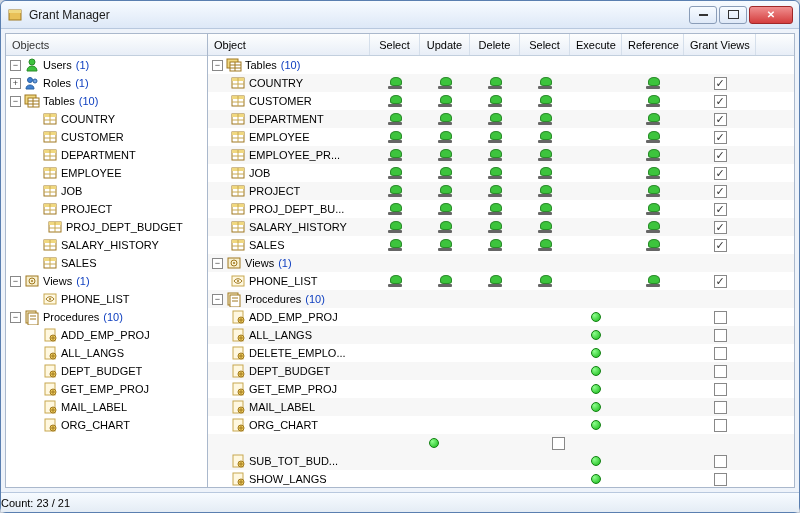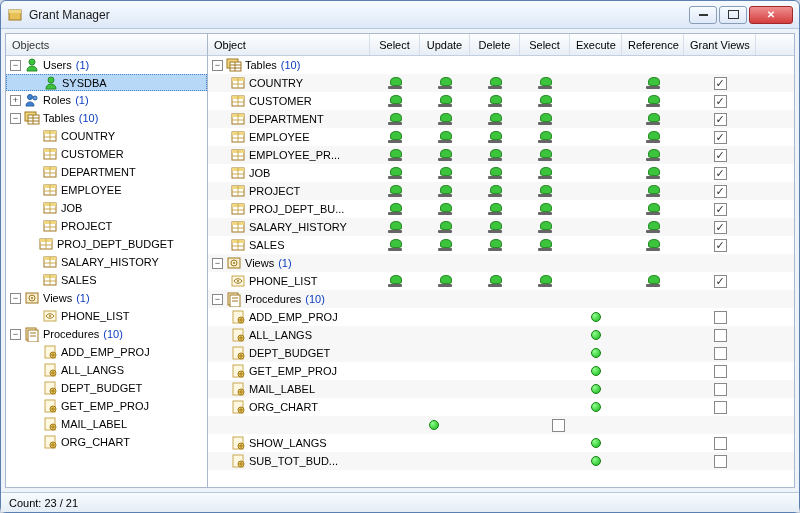--- a/index.html
+++ b/index.html
@@ -40,21 +40,21 @@
 .gc.obj { width: 162px; padding-left: 4px; }
 .gc.col { width: 50px; justify-content: center; }
 .gc.exec { width: 52px; justify-content: center; }
 .gc.ref { width: 62px; justify-content: center; }
 .gc.go { width: 72px; justify-content: center; }
 .grant-icon { width: 14px; height: 12px; position: relative; }
 .grant-icon::before { content: ""; position: absolute; top: 0; left: 2px; width: 10px; height: 7px; background: #3dc43d; border-radius: 50% 50% 30% 30%; border: 1px solid #2a8c2a; }
 .grant-icon::after { content: ""; position: absolute; bottom: 0; left: 0; width: 14px; height: 3px; background: #666; border-radius: 1px; }
 .dot-icon { width: 10px; height: 10px; border-radius: 50%; background: radial-gradient(circle at 30% 30%, #8dff8d, #18b818); border: 1px solid #0f800f; }
 .checkbox { width: 13px; height: 13px; border: 1px solid #888; background: #fff; display: inline-flex; align-items: center; justify-content: center; font-size: 11px; color: #333; }
-.statusbar { height: 20px; background: linear-gradient(#f7fbff,#e4ecf5); border-top: 1px solid #b8c8de; padding-left: 8px; display: flex; align-items: center; font-size: 11px; }
+.statusbar { height: 20px; background: linear-gradient(#f7fbff,#e4ecf5); border-top: 1px solid #b8c8de; display: flex; align-items: center; font-size: 11px; }
 .bold-cat { font-weight: normal; }
 .tree::-webkit-scrollbar, .grid::-webkit-scrollbar { width: 16px; }
 .tree::-webkit-scrollbar-track, .grid::-webkit-scrollbar-track { background: #eef3fa; }
 .tree::-webkit-scrollbar-thumb, .grid::-webkit-scrollbar-thumb { background: #c8d4e4; border: 1px solid #a8b8cc; border-radius: 2px; }
 </style>
 </head>
 <body>
 
 <div class="window">
   <div class="titlebar">
@@ -80,30 +80,20 @@
             <span class="exp">−</span>
             <span class="tree-icon">
               <svg width="16" height="16" viewBox="0 0 16 16">
                 <circle cx="8" cy="5" r="3" fill="#3dc43d" stroke="#2a8c2a"></circle>
                 <path d="M3 14c0-3 2-5 5-5s5 2 5 5z" fill="#3dc43d" stroke="#2a8c2a"></path>
               </svg>
             </span>
             <span class="tree-label bold-cat">Users</span>
             <span class="count">(1)</span>
           </div>
-          <div class="tree-row selected" style="padding-left: 22px;">
-            <span class="exp spacer"></span>
-            <span class="tree-icon">
-              <svg width="16" height="16" viewBox="0 0 16 16">
-                <circle cx="8" cy="5" r="3" fill="#3dc43d" stroke="#2a8c2a"></circle>
-                <path d="M3 14c0-3 2-5 5-5s5 2 5 5z" fill="#3dc43d" stroke="#2a8c2a"></path>
-              </svg>
-            </span>
-            <span class="tree-label">SYSDBA</span>
-          </div>
           <div class="tree-row" style="padding-left: 4px;">
             <span class="exp">+</span>
             <span class="tree-icon">
               <svg width="16" height="16" viewBox="0 0 16 16">
                 <circle cx="6" cy="5" r="2.5" fill="#4080d0" stroke="#2860a0"></circle>
                 <circle cx="11" cy="6" r="2" fill="#70a0e0" stroke="#2860a0"></circle>
                 <path d="M2 14c0-3 2-4 4-4s4 1 4 4z" fill="#4080d0" stroke="#2860a0"></path>
               </svg>
             </span>
             <span class="tree-label bold-cat">Roles</span>
@@ -188,21 +178,21 @@
             <span class="tree-icon">
               <svg width="16" height="16" viewBox="0 0 16 16">
                 <rect x="2" y="3" width="12" height="10" fill="#fff" stroke="#a07820"></rect>
                 <rect x="2" y="3" width="12" height="3" fill="#f0d880"></rect>
                 <line x1="2" y1="9" x2="14" y2="9" stroke="#c8a850"></line>
                 <line x1="8" y1="3" x2="8" y2="13" stroke="#c8a850"></line>
               </svg>
             </span>
             <span class="tree-label">PROJECT</span>
           </div>
-          <div class="tree-row" style="padding-left: 18px;">
+          <div class="tree-row" style="padding-left: 27px;">
             <span class="exp spacer"></span>
             <span class="tree-icon">
               <svg width="16" height="16" viewBox="0 0 16 16">
                 <rect x="2" y="3" width="12" height="10" fill="#fff" stroke="#a07820"></rect>
                 <rect x="2" y="3" width="12" height="3" fill="#f0d880"></rect>
                 <line x1="2" y1="9" x2="14" y2="9" stroke="#c8a850"></line>
                 <line x1="8" y1="3" x2="8" y2="13" stroke="#c8a850"></line>
               </svg>
             </span>
             <span class="tree-label">PROJ_DEPT_BUDGET</span>
@@ -816,117 +806,104 @@
             <div class="gc col"></div>
             <div class="gc col"></div>
             <div class="gc exec">
               <span class="dot-icon"></span>
             </div>
             <div class="gc ref"></div>
             <div class="gc go">
               <span class="checkbox"></span>
             </div>
           </div>
-          <div class="grid-row alt">
+          <div class="grid-row">
             <div class="gc obj">
               <span style="width:18px;display:inline-block"></span>
               <span class="tree-icon">
                 <svg width="16" height="16" viewBox="0 0 16 16">
                   <rect x="3" y="2" width="10" height="12" fill="#fff8e0" stroke="#c8a850"></rect>
                   <circle cx="11" cy="11" r="3" fill="#f0d060" stroke="#a07820"></circle>
                   <path d="M11 9v4M9 11h4" stroke="#a07820"></path>
                 </svg>
               </span>
-              <span class="tree-label">DEPT_BUDGET</span>
+              <span class="tree-label">DELETE_EMPLO...</span>
             </div>
             <div class="gc col"></div>
             <div class="gc col"></div>
             <div class="gc col"></div>
             <div class="gc col"></div>
             <div class="gc exec">
               <span class="dot-icon"></span>
             </div>
             <div class="gc ref"></div>
             <div class="gc go">
               <span class="checkbox"></span>
             </div>
           </div>
-          <div class="grid-row">
+          <div class="grid-row alt">
             <div class="gc obj">
               <span style="width:18px;display:inline-block"></span>
               <span class="tree-icon">
                 <svg width="16" height="16" viewBox="0 0 16 16">
                   <rect x="3" y="2" width="10" height="12" fill="#fff8e0" stroke="#c8a850"></rect>
                   <circle cx="11" cy="11" r="3" fill="#f0d060" stroke="#a07820"></circle>
                   <path d="M11 9v4M9 11h4" stroke="#a07820"></path>
                 </svg>
               </span>
-              <span class="tree-label">GET_EMP_PROJ</span>
+              <span class="tree-label">DEPT_BUDGET</span>
             </div>
             <div class="gc col"></div>
             <div class="gc col"></div>
             <div class="gc col"></div>
             <div class="gc col"></div>
             <div class="gc exec">
               <span class="dot-icon"></span>
             </div>
             <div class="gc ref"></div>
             <div class="gc go">
               <span class="checkbox"></span>
             </div>
           </div>
-          <div class="grid-row alt">
+          <div class="grid-row">
             <div class="gc obj">
               <span style="width:18px;display:inline-block"></span>
               <span class="tree-icon">
                 <svg width="16" height="16" viewBox="0 0 16 16">
                   <rect x="3" y="2" width="10" height="12" fill="#fff8e0" stroke="#c8a850"></rect>
                   <circle cx="11" cy="11" r="3" fill="#f0d060" stroke="#a07820"></circle>
                   <path d="M11 9v4M9 11h4" stroke="#a07820"></path>
                 </svg>
               </span>
-              <span class="tree-label">MAIL_LABEL</span>
+              <span class="tree-label">GET_EMP_PROJ</span>
             </div>
             <div class="gc col"></div>
             <div class="gc col"></div>
             <div class="gc col"></div>
             <div class="gc col"></div>
             <div class="gc exec">
               <span class="dot-icon"></span>
             </div>
             <div class="gc ref"></div>
             <div class="gc go">
               <span class="checkbox"></span>
             </div>
           </div>
-          <div class="grid-row">
+          <div class="grid-row alt">
             <div class="gc obj">
               <span style="width:18px;display:inline-block"></span>
               <span class="tree-icon">
                 <svg width="16" height="16" viewBox="0 0 16 16">
                   <rect x="3" y="2" width="10" height="12" fill="#fff8e0" stroke="#c8a850"></rect>
                   <circle cx="11" cy="11" r="3" fill="#f0d060" stroke="#a07820"></circle>
                   <path d="M11 9v4M9 11h4" stroke="#a07820"></path>
                 </svg>
               </span>
-              <span class="tree-label">ORG_CHART</span>
-            </div>
-            <div class="gc col"></div>
-            <div class="gc col"></div>
-            <div class="gc col"></div>
-            <div class="gc col"></div>
-            <div class="gc exec">
-              <span class="dot-icon"></span>
-            </div>
-            <div class="gc ref"></div>
-            <div class="gc go">
-              <span class="checkbox"></span>
-            </div>
-          </div>
-          <div class="grid-row alt">
+              <span class="tree-label">MAIL_LABEL</span>
+            </div>
             <div class="gc col"></div>
             <div class="gc col"></div>
             <div class="gc col"></div>
             <div class="gc col"></div>
             <div class="gc exec">
               <span class="dot-icon"></span>
             </div>
             <div class="gc ref"></div>
             <div class="gc go">
               <span class="checkbox"></span>
@@ -935,22 +912,35 @@
           <div class="grid-row">
             <div class="gc obj">
               <span style="width:18px;display:inline-block"></span>
               <span class="tree-icon">
                 <svg width="16" height="16" viewBox="0 0 16 16">
                   <rect x="3" y="2" width="10" height="12" fill="#fff8e0" stroke="#c8a850"></rect>
                   <circle cx="11" cy="11" r="3" fill="#f0d060" stroke="#a07820"></circle>
                   <path d="M11 9v4M9 11h4" stroke="#a07820"></path>
                 </svg>
               </span>
-              <span class="tree-label">SHOW_LANGS</span>
-            </div>
+              <span class="tree-label">ORG_CHART</span>
+            </div>
+            <div class="gc col"></div>
+            <div class="gc col"></div>
+            <div class="gc col"></div>
+            <div class="gc col"></div>
+            <div class="gc exec">
+              <span class="dot-icon"></span>
+            </div>
+            <div class="gc ref"></div>
+            <div class="gc go">
+              <span class="checkbox"></span>
+            </div>
+          </div>
+          <div class="grid-row alt">
             <div class="gc col"></div>
             <div class="gc col"></div>
             <div class="gc col"></div>
             <div class="gc col"></div>
             <div class="gc exec">
               <span class="dot-icon"></span>
             </div>
             <div class="gc ref"></div>
             <div class="gc go">
               <span class="checkbox"></span>
@@ -960,20 +950,44 @@
             <div class="gc obj">
               <span style="width:18px;display:inline-block"></span>
               <span class="tree-icon">
                 <svg width="16" height="16" viewBox="0 0 16 16">
                   <rect x="3" y="2" width="10" height="12" fill="#fff8e0" stroke="#c8a850"></rect>
                   <circle cx="11" cy="11" r="3" fill="#f0d060" stroke="#a07820"></circle>
                   <path d="M11 9v4M9 11h4" stroke="#a07820"></path>
                 </svg>
               </span>
               <span class="tree-label">SUB_TOT_BUD...</span>
+            </div>
+            <div class="gc col"></div>
+            <div class="gc col"></div>
+            <div class="gc col"></div>
+            <div class="gc col"></div>
+            <div class="gc exec">
+              <span class="dot-icon"></span>
+            </div>
+            <div class="gc ref"></div>
+            <div class="gc go">
+              <span class="checkbox"></span>
+            </div>
+          </div>
+          <div class="grid-row">
+            <div class="gc obj">
+              <span style="width:18px;display:inline-block"></span>
+              <span class="tree-icon">
+                <svg width="16" height="16" viewBox="0 0 16 16">
+                  <rect x="3" y="2" width="10" height="12" fill="#fff8e0" stroke="#c8a850"></rect>
+                  <circle cx="11" cy="11" r="3" fill="#f0d060" stroke="#a07820"></circle>
+                  <path d="M11 9v4M9 11h4" stroke="#a07820"></path>
+                </svg>
+              </span>
+              <span class="tree-label">SHOW_LANGS</span>
             </div>
             <div class="gc col"></div>
             <div class="gc col"></div>
             <div class="gc col"></div>
             <div class="gc col"></div>
             <div class="gc exec">
               <span class="dot-icon"></span>
             </div>
             <div class="gc ref"></div>
             <div class="gc go">

